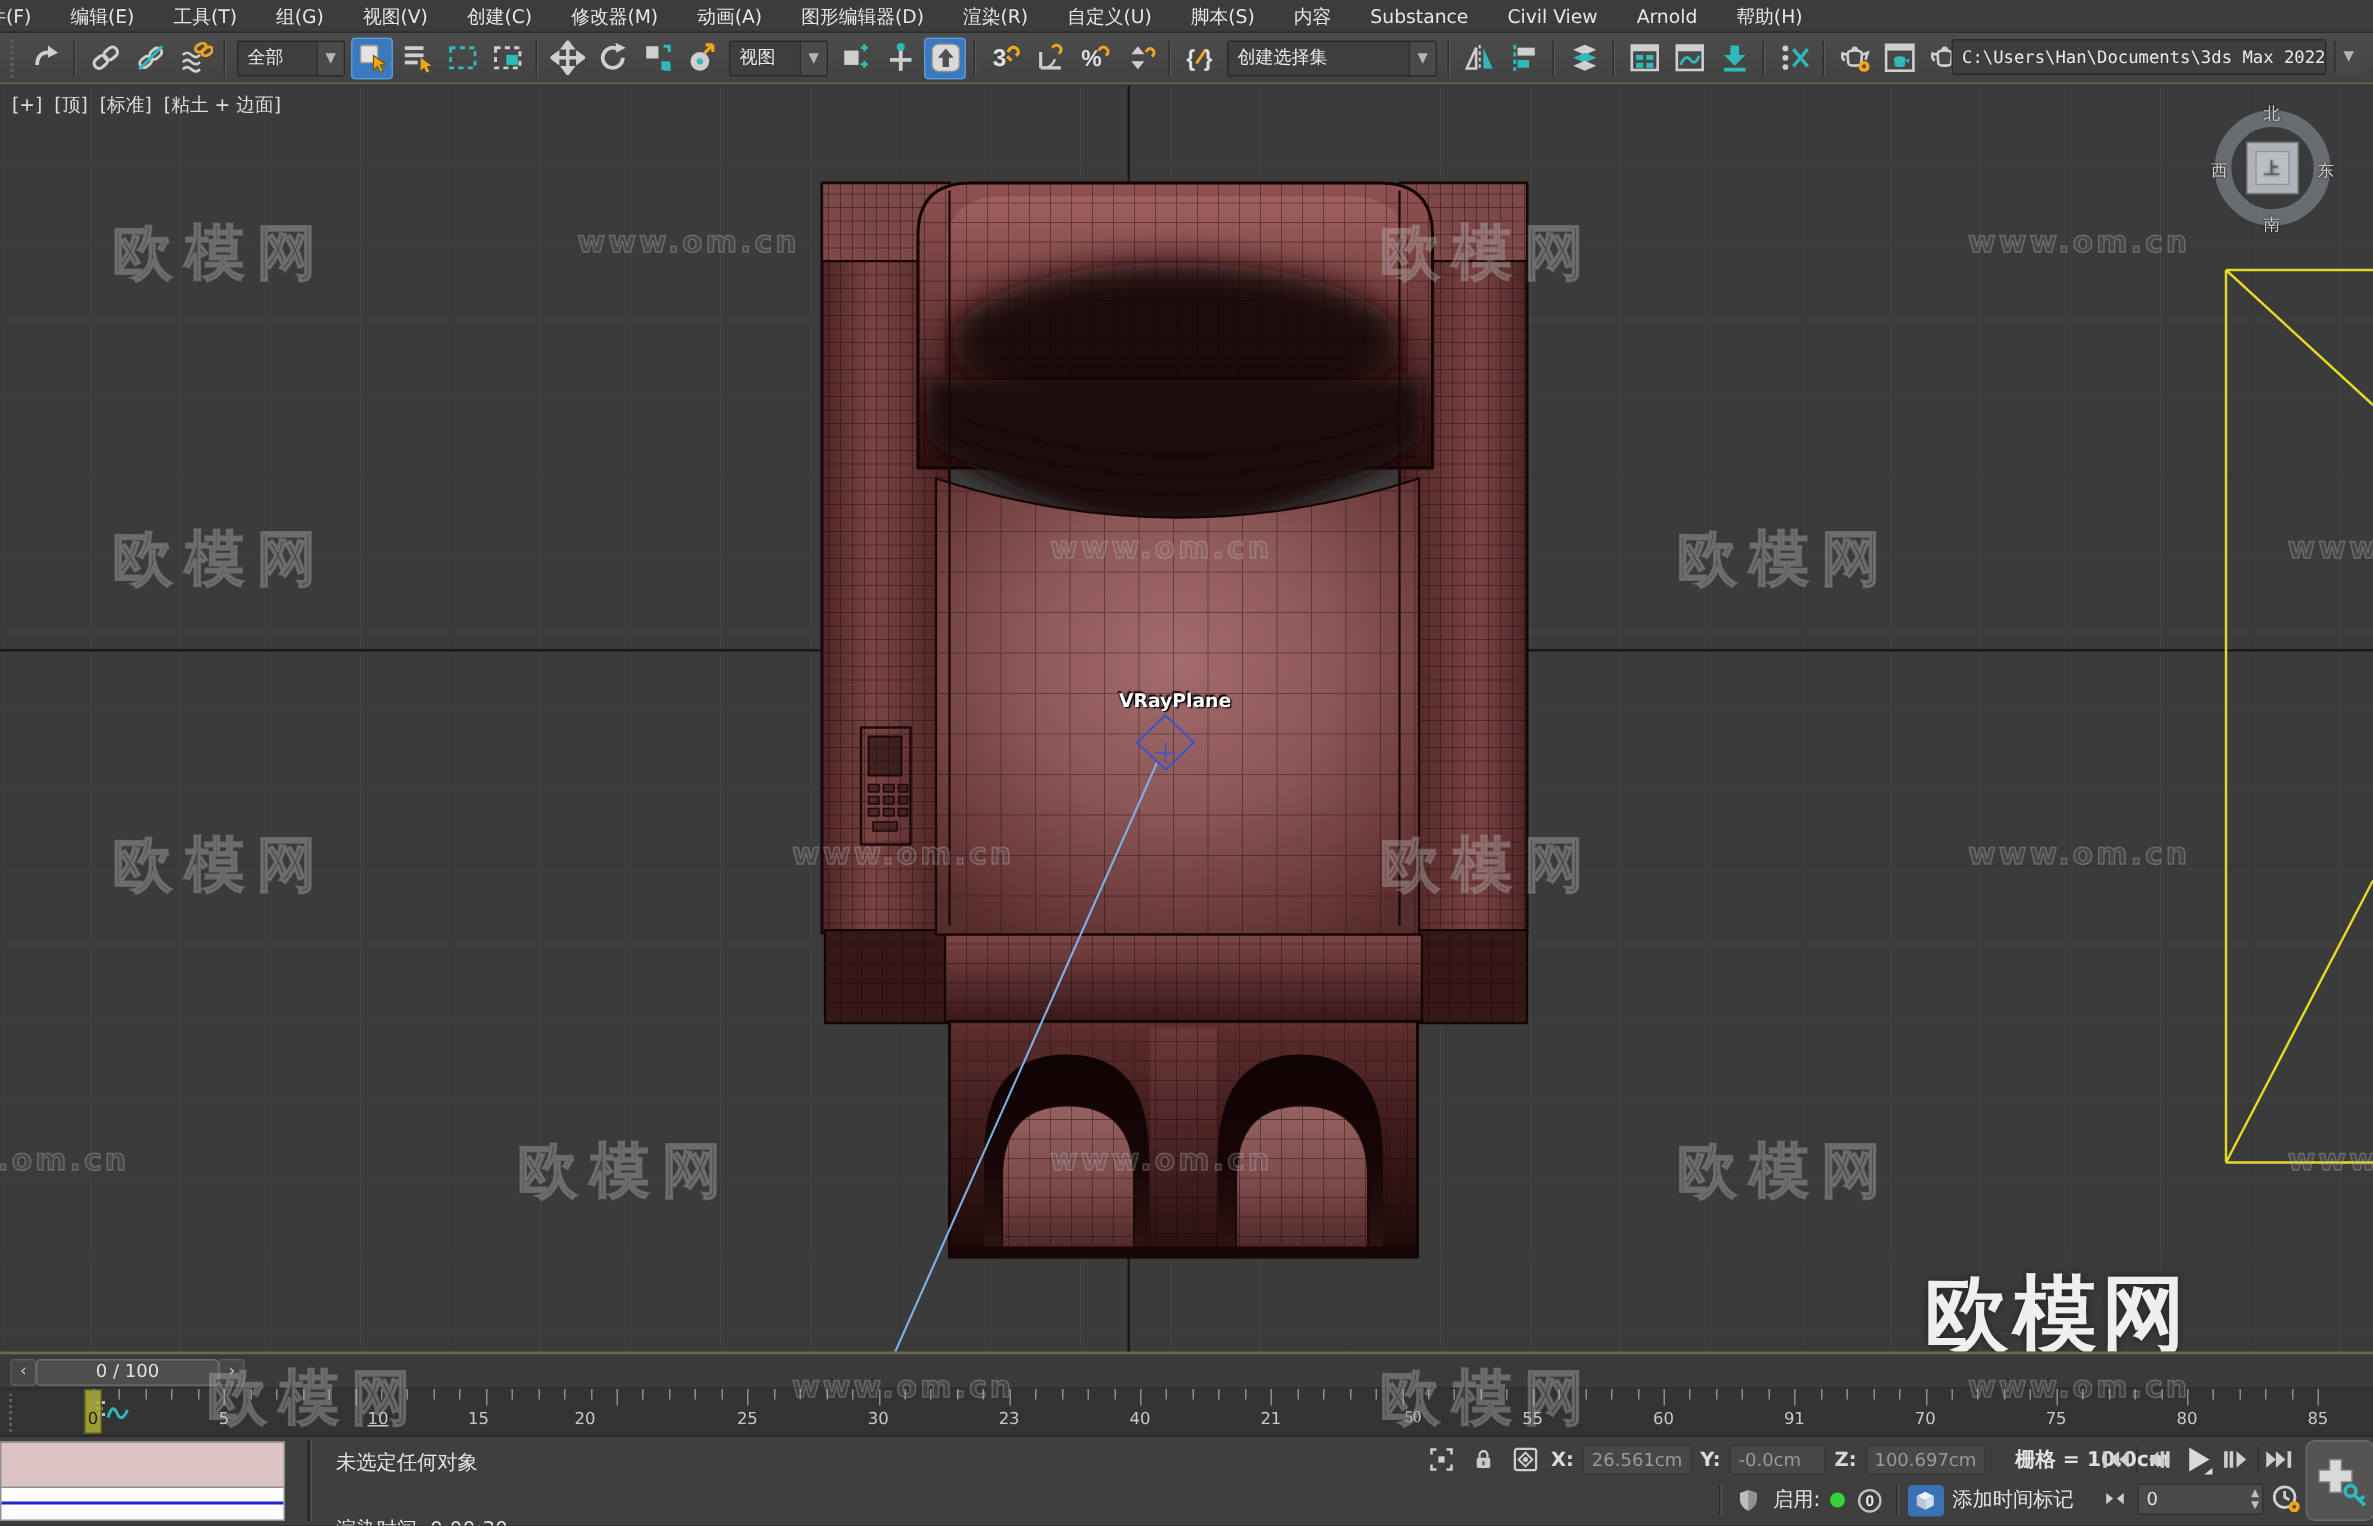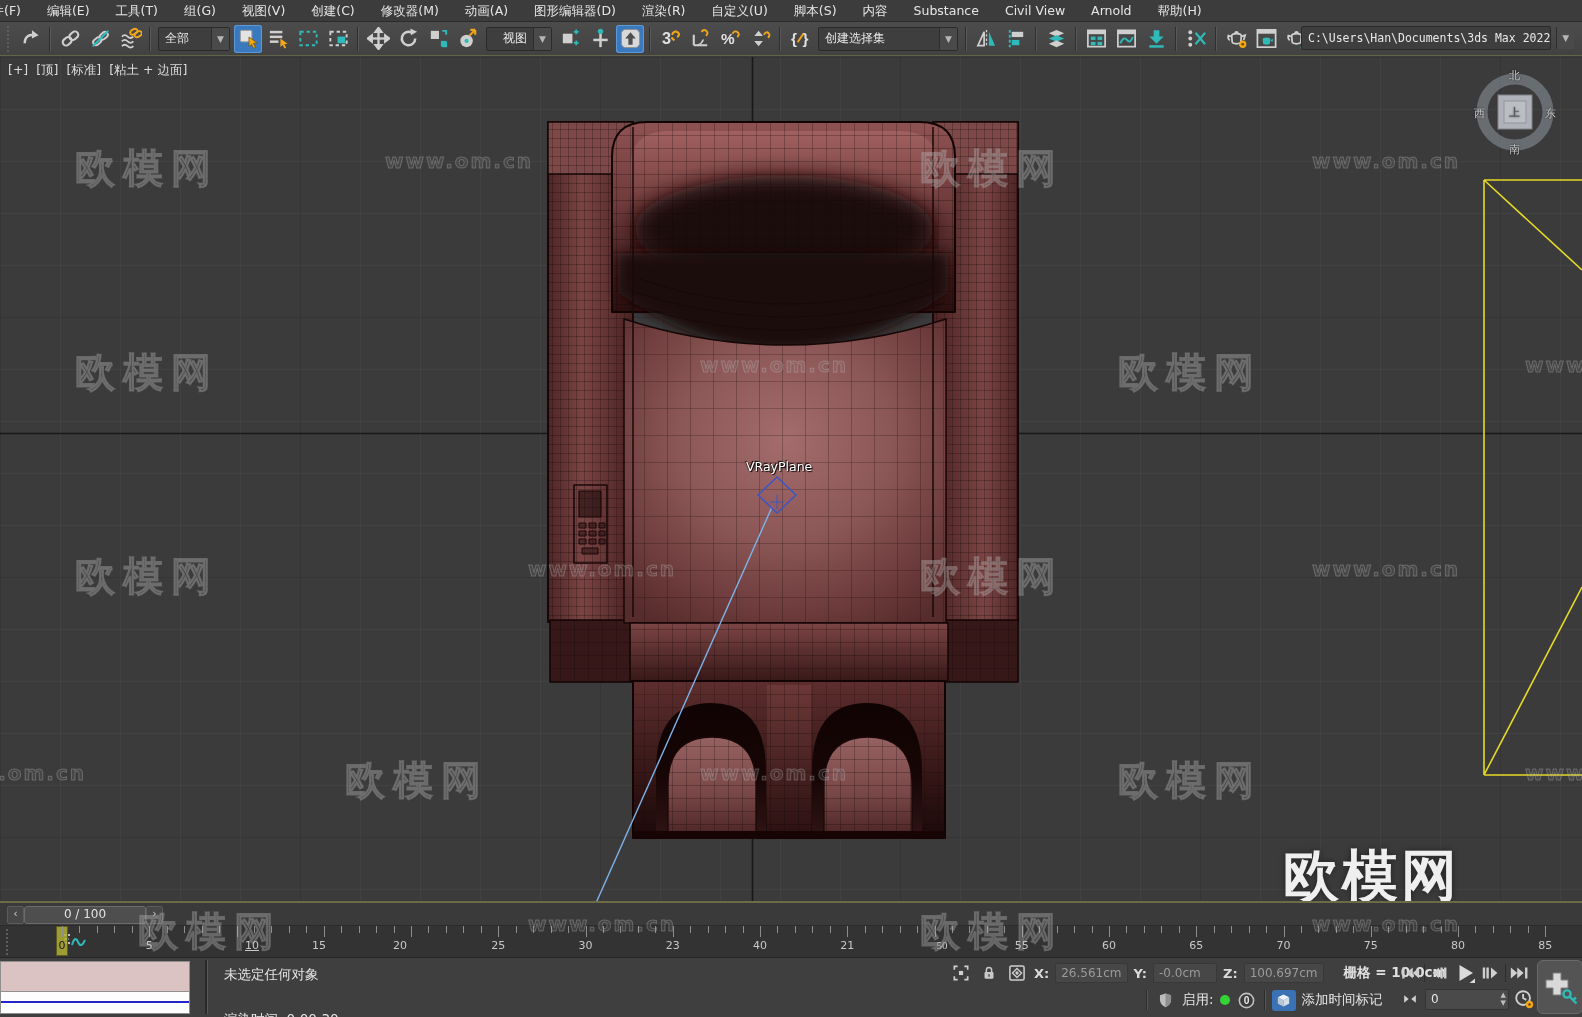--- a/index.html
+++ b/index.html
@@ -41,21 +41,21 @@
               linear-gradient(to right,rgba(0,0,0,.20) 1px,transparent 1px),
               linear-gradient(to bottom,rgba(0,0,0,.20) 1px,transparent 1px),
               linear-gradient(to right,rgba(255,255,255,.035) 1px,transparent 1px),
               linear-gradient(to bottom,rgba(255,255,255,.035) 1px,transparent 1px);
             background-size:300px 260px,300px 260px,60px 52px,60px 52px;
             border-bottom:2px solid #6b6b45;box-sizing:border-box;overflow:hidden;}
   #vp-label{position:absolute;left:8px;top:5px;color:#dcdcdc;font-size:12.5px;z-index:30;}
   #vp-label span{margin-right:4px;cursor:default;}
   #scene{position:absolute;left:0;top:0;z-index:5;}
   #vray-label{position:absolute;left:746px;top:402px;color:#fff;font-size:12.5px;
-              font-weight:normal;z-index:20;text-shadow:1px 1px 1px #000,-1px -1px 1px #000;}
+              font-weight:bold;z-index:20;text-shadow:1px 1px 1px #000,-1px -1px 1px #000;}
   
   #viewcube{position:absolute;left:1474px;top:14px;width:82px;height:82px;z-index:25;opacity:.92;}
   #viewcube .dir{position:absolute;color:#d8d8d8;font-size:11px;text-shadow:0 0 2px #000;}
   
   #big-logo{position:absolute;left:1283px;top:782px;z-index:26;color:#efefef;
             font-size:56px;font-weight:bold;letter-spacing:3px;
             text-shadow:0 0 6px rgba(0,0,0,.45);}
 
   
   #wm-layer{position:absolute;left:0;top:57px;width:1582px;height:900px;z-index:40;
@@ -232,21 +232,21 @@
           <rect x="14.5" y="14.5" width="6" height="6" fill="#2fb9b9"></rect>
         </svg>
       </div>
       <div class="tbtn">
         <svg viewBox="0 0 24 24" width="23" height="23">
           <circle cx="10" cy="14.5" r="6.5" fill="#cfcfcf"></circle>
           <circle cx="10" cy="14.5" r="2.2" fill="#2fb9b9"></circle>
           <path d="M13 9 L19 3 M19 3 L19 8 M19 3 L14 3" stroke="#f2a71b" stroke-width="2.2" fill="none"></path>
         </svg>
       </div>
-      <div class="tdrop" style="width: 64px; text-align: right;">
+      <div class="tdrop" style="width: 64px;">
         <span class="lbl">视图</span>
         <span class="arr">▼</span>
       </div>
       <div class="tbtn">
         <svg viewBox="0 0 24 24" width="23" height="23">
           <rect x="4" y="7" width="10" height="10" fill="#cfcfcf"></rect>
           <g stroke="#2fb9b9" stroke-width="1.8">
             <path d="M15.5 5 h5 M18 2.5 v5"></path>
             <path d="M15.5 16.5 h5 M18 14 v5"></path>
           </g>
@@ -652,21 +652,21 @@
         <div class="tick" style="left: 271.4px; height: 7px;"></div>
         <div class="tick" style="left: 288.85px; height: 7px;"></div>
         <div class="tick" style="left: 306.3px; height: 7px;"></div>
         <div class="tick" style="left: 323.75px; height: 11px;"></div>
         <div class="tick-label" style="left: 319px;">15</div>
         <div class="tick" style="left: 341.2px; height: 7px;"></div>
         <div class="tick" style="left: 358.65px; height: 7px;"></div>
         <div class="tick" style="left: 376.1px; height: 7px;"></div>
         <div class="tick" style="left: 393.55px; height: 7px;"></div>
         <div class="tick" style="left: 411px; height: 11px;"></div>
-        <div class="tick-label" style="left: 400px;">20</div>
+        <div class="tick-label" style="left: 390px;">20</div>
         <div class="tick" style="left: 428.45px; height: 7px;"></div>
         <div class="tick" style="left: 445.9px; height: 7px;"></div>
         <div class="tick" style="left: 463.35px; height: 7px;"></div>
         <div class="tick" style="left: 480.8px; height: 7px;"></div>
         <div class="tick" style="left: 498.25px; height: 11px;"></div>
         <div class="tick-label" style="left: 498.25px;">25</div>
         <div class="tick" style="left: 515.7px; height: 7px;"></div>
         <div class="tick" style="left: 533.15px; height: 7px;"></div>
         <div class="tick" style="left: 550.6px; height: 7px;"></div>
         <div class="tick" style="left: 568.05px; height: 7px;"></div>
@@ -706,21 +706,21 @@
         <div class="tick" style="left: 1056.65px; height: 7px;"></div>
         <div class="tick" style="left: 1074.1px; height: 7px;"></div>
         <div class="tick" style="left: 1091.55px; height: 7px;"></div>
         <div class="tick" style="left: 1109px; height: 11px;"></div>
         <div class="tick-label" style="left: 1109px;">60</div>
         <div class="tick" style="left: 1126.45px; height: 7px;"></div>
         <div class="tick" style="left: 1143.9px; height: 7px;"></div>
         <div class="tick" style="left: 1161.35px; height: 7px;"></div>
         <div class="tick" style="left: 1178.8px; height: 7px;"></div>
         <div class="tick" style="left: 1196.25px; height: 11px;"></div>
-        <div class="tick-label" style="left: 1196.25px;">65</div>
+        <div class="tick-label" style="left: 1196.25px;">91</div>
         <div class="tick" style="left: 1213.7px; height: 7px;"></div>
         <div class="tick" style="left: 1231.15px; height: 7px;"></div>
         <div class="tick" style="left: 1248.6px; height: 7px;"></div>
         <div class="tick" style="left: 1266.05px; height: 7px;"></div>
         <div class="tick" style="left: 1283.5px; height: 11px;"></div>
         <div class="tick-label" style="left: 1283.5px;">70</div>
         <div class="tick" style="left: 1300.95px; height: 7px;"></div>
         <div class="tick" style="left: 1318.4px; height: 7px;"></div>
         <div class="tick" style="left: 1335.85px; height: 7px;"></div>
         <div class="tick" style="left: 1353.3px; height: 7px;"></div>

